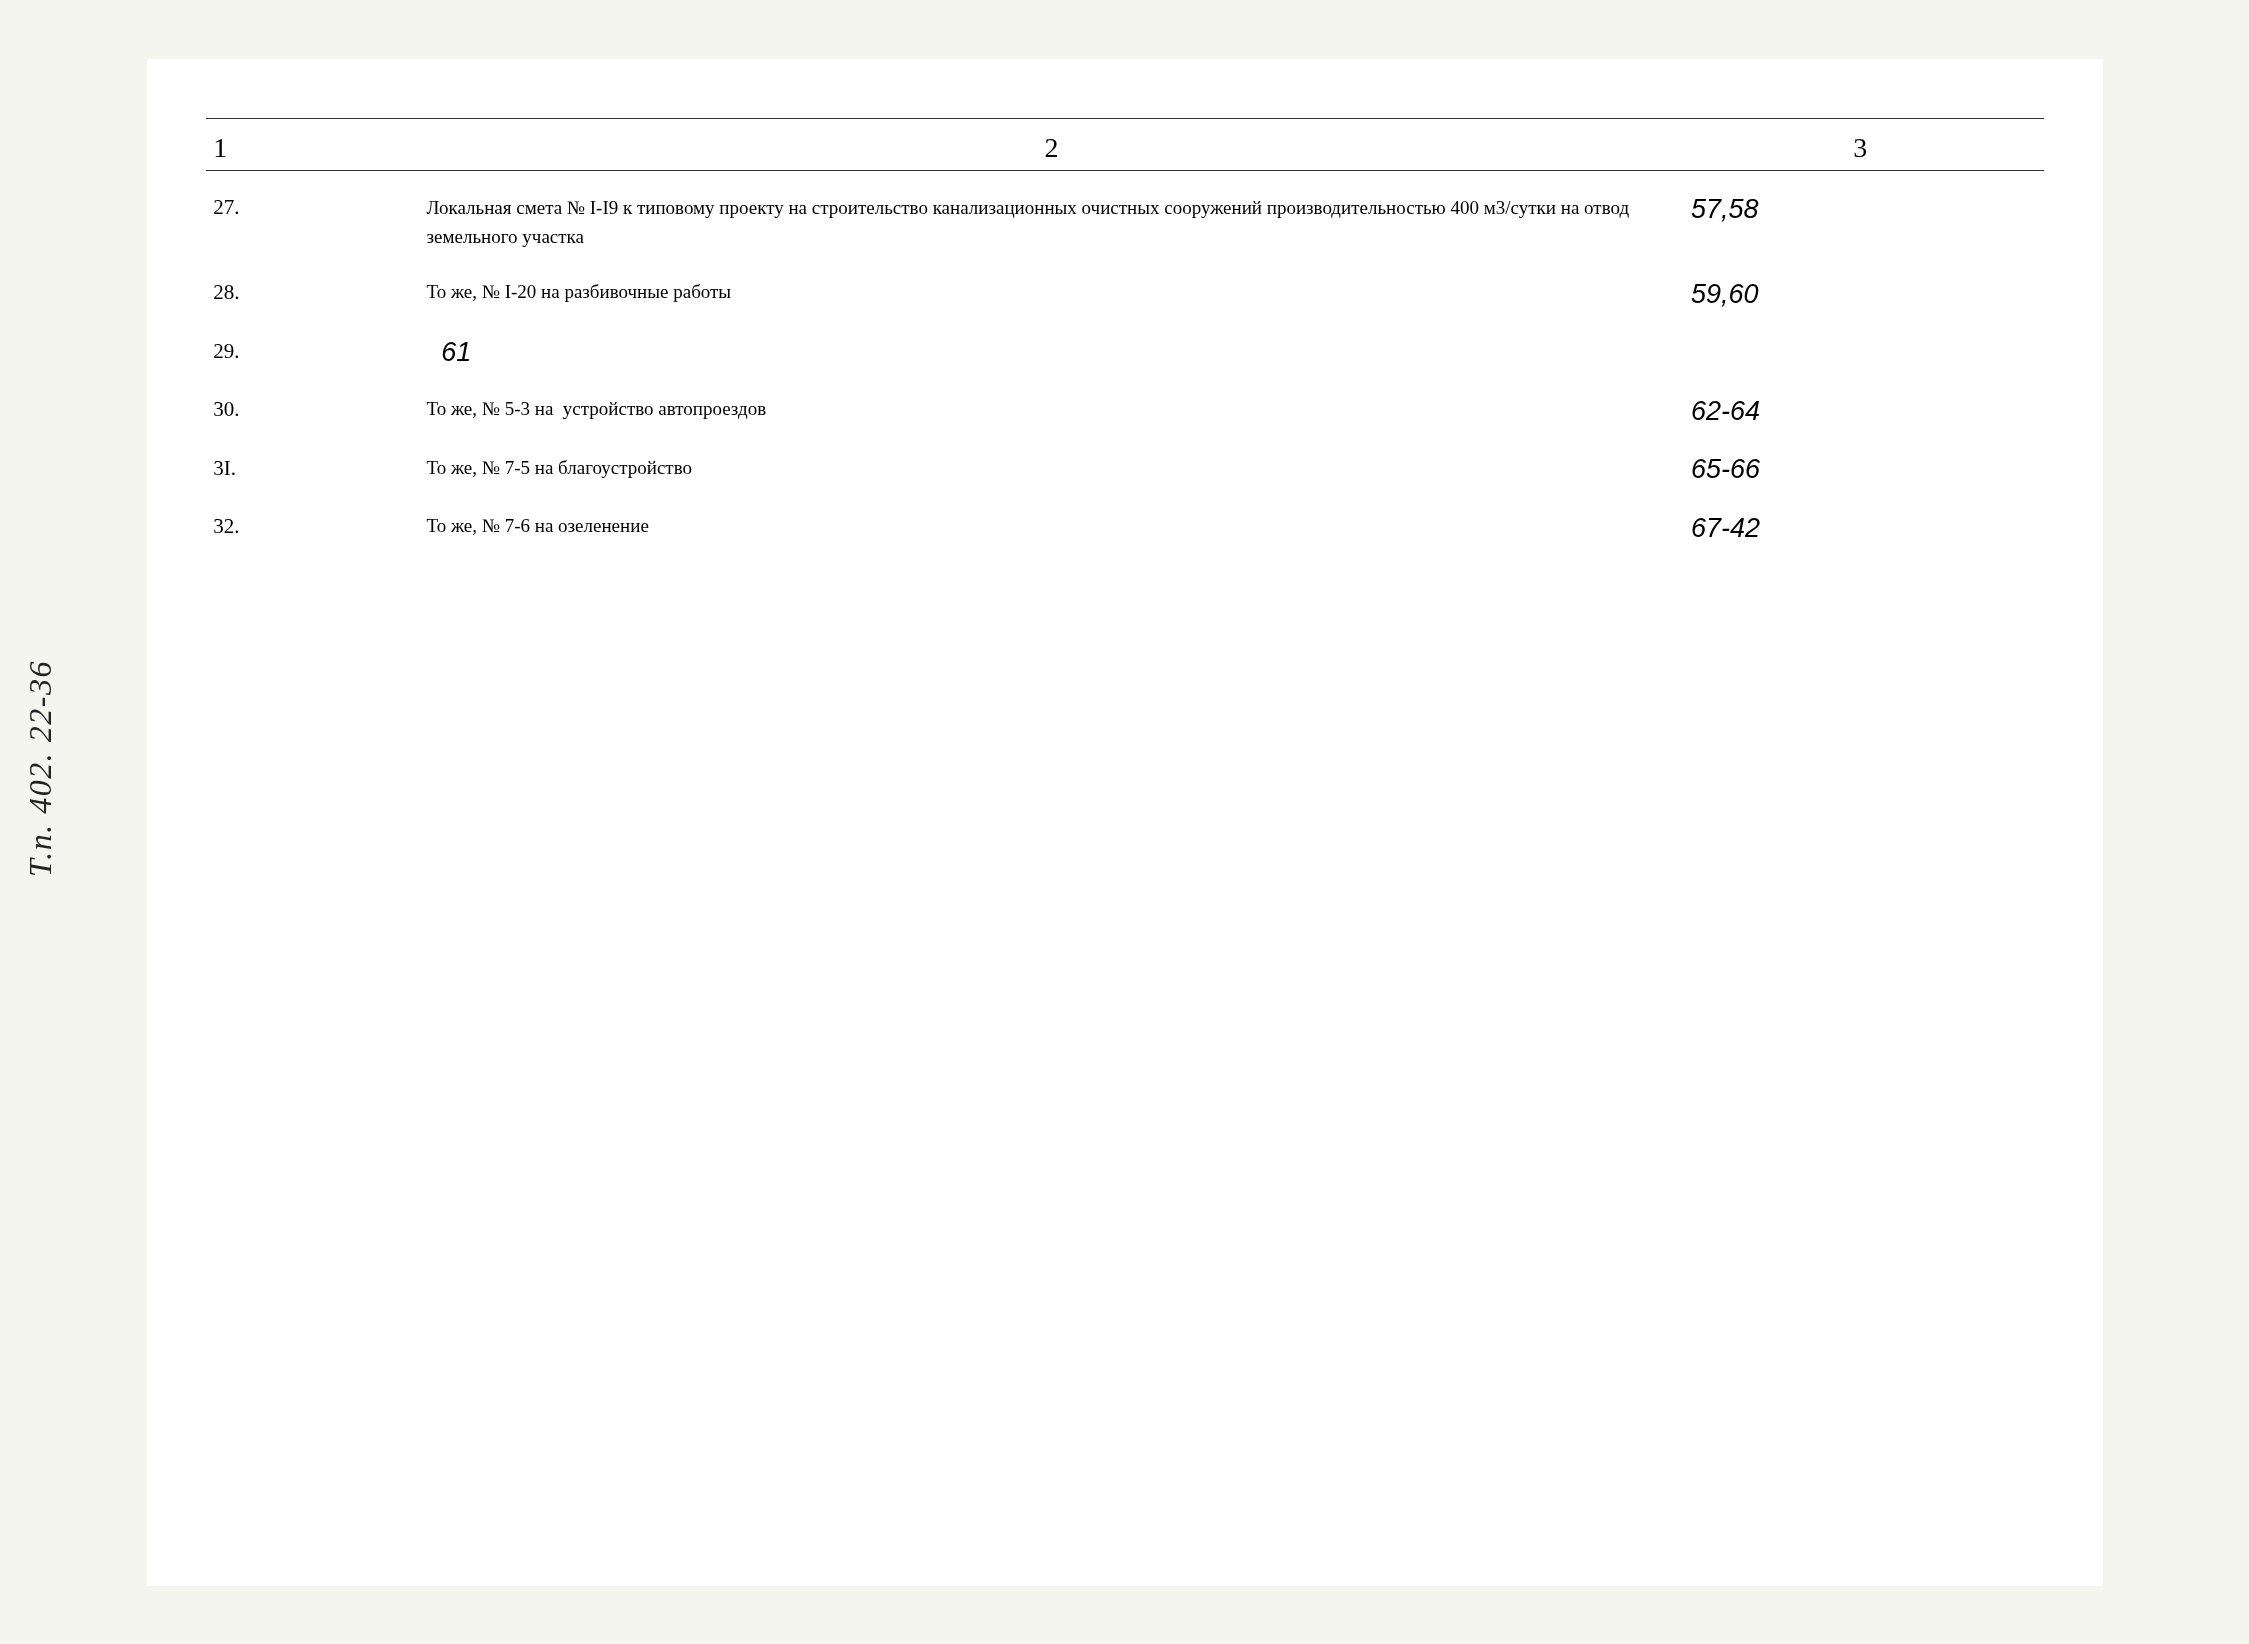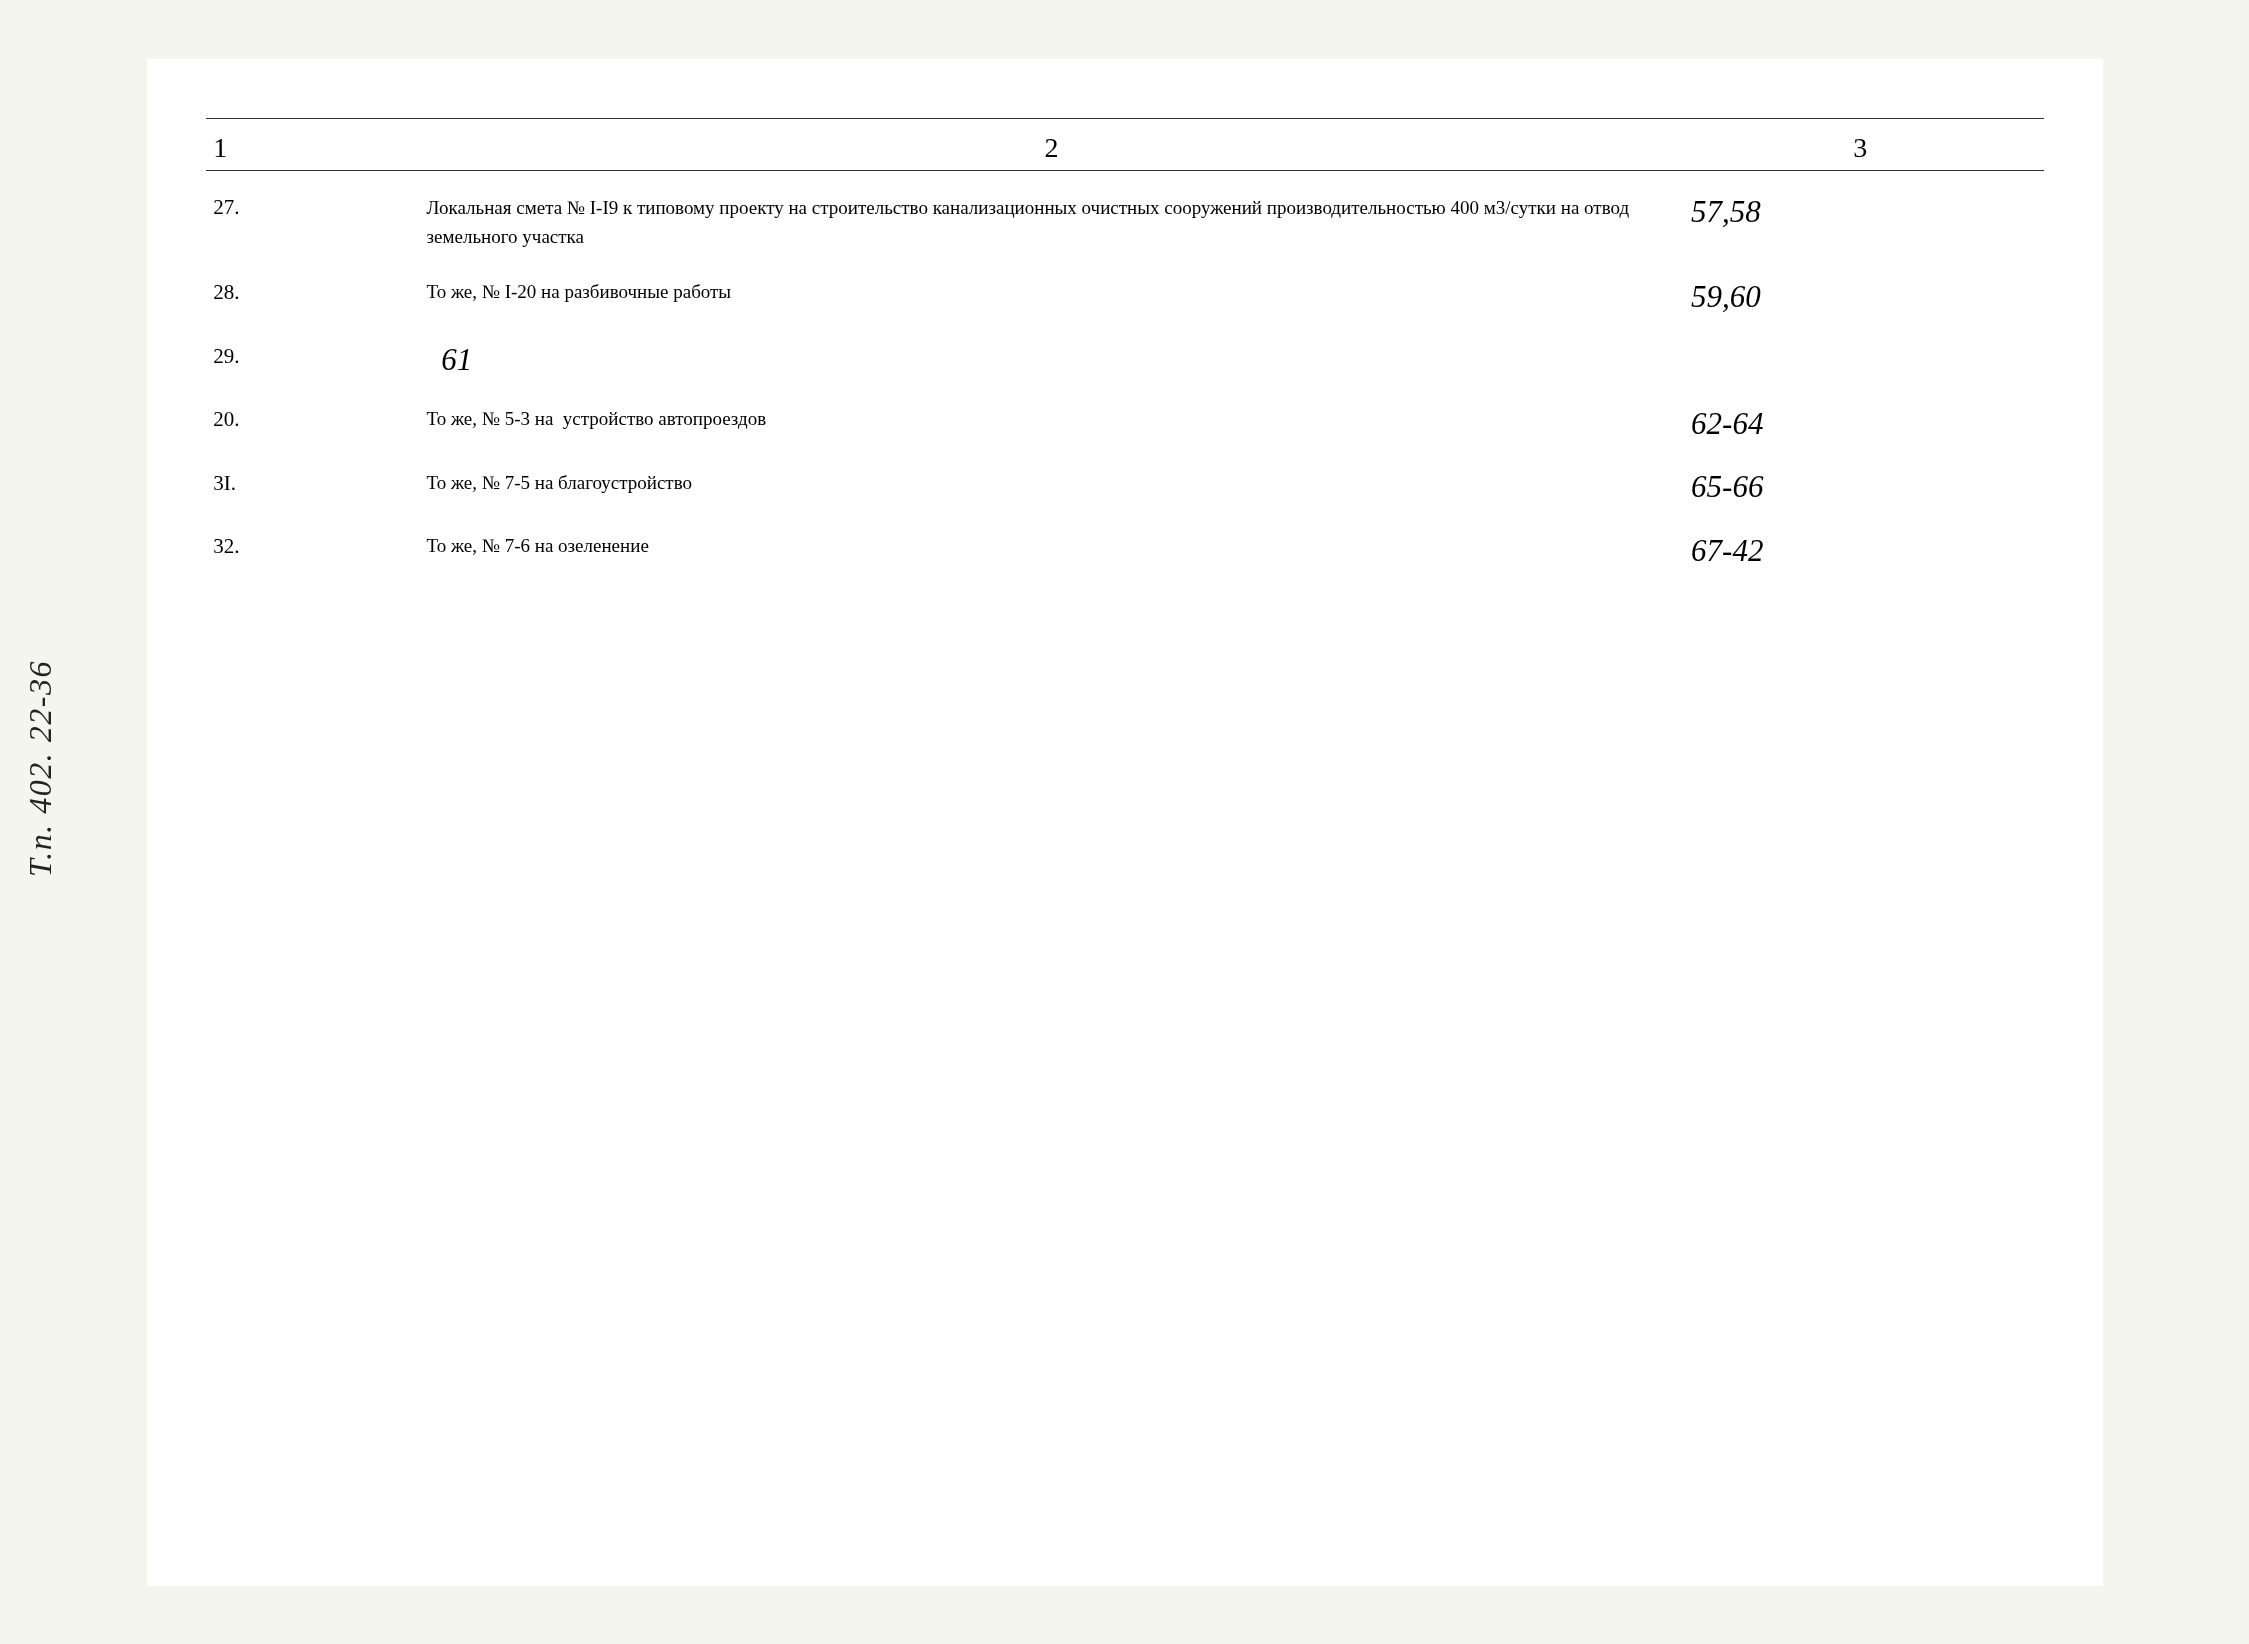--- a/index.html
+++ b/index.html
@@ -78,23 +78,23 @@
 
     .row-desc {
       width: 68%;
       font-size: 19px;
       line-height: 1.55;
       padding-right: 22px;
     }
 
     .row-pages {
       width: 20%;
-      font-size: 31px;
+      font-size: 27px;
       font-style: italic;
-      font-family: Liberation Serif, serif;
+      font-family: Liberation Sans, sans-serif;
       text-align: left;
       padding-left: 14.7px;
       padding-top: 1.5px;
     }
 
     .side-label {
       position: absolute;
       left: 22px;
       top: 660px;
       writing-mode: vertical-rl;
@@ -135,21 +135,21 @@
         <div class="row-desc">То же, № I-20 на разбивочные работы</div>
         <div class="row-pages"><em>59,60</em></div>
       </div>
 
       <div class="table-row">
         <div class="row-num">29.</div>
         <div class="row-pages"><em>61</em></div>
       </div>
 
       <div class="table-row">
-        <div class="row-num">20.</div>
+        <div class="row-num">30.</div>
         <div class="row-desc">То же, № 5-3 на &nbsp;устройство автопроездов</div>
         <div class="row-pages"><em>62-64</em></div>
       </div>
 
       <div class="table-row">
         <div class="row-num">3I.</div>
         <div class="row-desc">То же, № 7-5 на благоустройство</div>
         <div class="row-pages"><em>65-66</em></div>
       </div>
 

